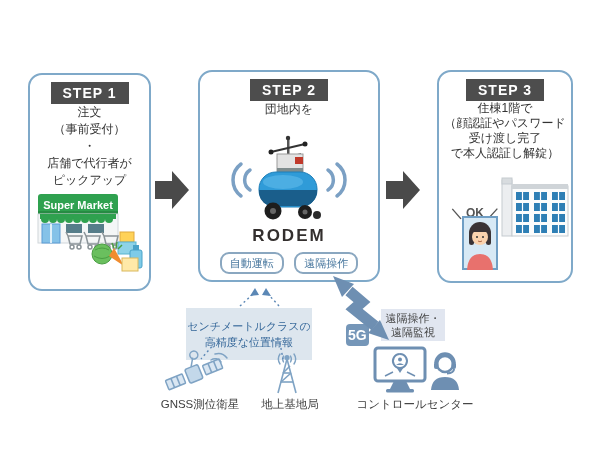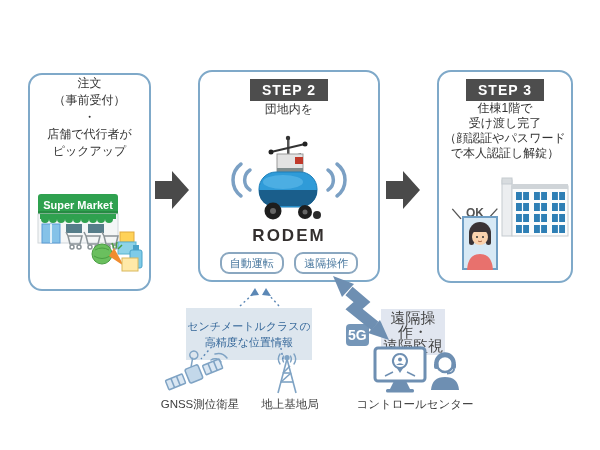--- a/index.html
+++ b/index.html
@@ -16,31 +16,32 @@
         font-size:11px;line-height:14px;padding:2px 8px;margin:0 3px;background:#fff;font-weight:normal;}
   .rodem{position:absolute;left:0;right:0;top:154px;text-align:center;font-size:17px;
          font-weight:bold;letter-spacing:2px;color:#332f2e;}
   .overlay{position:absolute;left:0;top:0;width:600px;height:450px;pointer-events:none;}
   .abs{position:absolute;}
   .info-box{position:absolute;left:186px;top:308px;width:126px;background:#dde6ee;
             color:#36689a;font-size:11px;line-height:16px;text-align:center;padding:10px 0;}
   .fiveg{position:absolute;left:346px;top:324px;background:#7596b8;color:#fff;
          font-weight:bold;font-size:14px;line-height:20px;padding:1px 2px;border-radius:4px;}
   .remote-box{position:absolute;left:381px;top:309px;width:64px;background:#e1e6f0;
-              color:#444;font-size:15px;line-height:14px;text-align:center;padding:2px 0;}
+              color:#444;font-size:11px;line-height:14px;text-align:center;padding:2px 0;}
   .cap{position:absolute;font-size:11.5px;color:#404040;text-align:center;}
   .ok-label{position:absolute;left:446px;top:205px;width:58px;text-align:center;
             font-size:12px;font-weight:bold;color:#555;}
 </style>
 </head>
 <body>
 
 <div class="canvas">
 
   <div class="step-box" style="left:28px;top:73px;width:123px;height:218px;">
+    <div class="step-header">STEP 1</div>
     <div class="step-text">注文</div>
     <div class="step-text">（事前受付）</div>
     <div class="step-text">・</div>
     <div class="step-text">店舗で代行者が</div>
     <div class="step-text">ピックアップ</div>
   </div>
 
   <svg class="abs" style="left:32px;top:188px;" width="116" height="98" viewBox="0 0 116 98">
     <rect x="6" y="6" width="80" height="20" rx="3" fill="#2fa14f"></rect>
     <rect x="6" y="23" width="80" height="3" fill="#268c43"></rect>
@@ -120,22 +121,22 @@
     <circle cx="66" cy="77" r="8.5" fill="#1d1d1d"></circle>
       <circle cx="66" cy="77" r="3" fill="#666"></circle>
     <circle cx="98" cy="78" r="7" fill="#1d1d1d"></circle>
       <circle cx="98" cy="78" r="2.5" fill="#666"></circle>
     <circle cx="110" cy="81" r="4" fill="#2c2c2c"></circle>
   </svg>
 
   <div class="step-box" style="left:437px;top:70px;width:136px;height:213px;">
     <div class="step-header">STEP 3</div>
     <div class="step-text s3">住棟1階で</div>
+    <div class="step-text s3">（顔認証やパスワード</div>
     <div class="step-text s3">受け渡し完了</div>
-    <div class="step-text s3">（顔認証やパスワード</div>
     <div class="step-text s3">で本人認証し解錠）</div>
   </div>
   <div class="ok-label">＼ OK ／</div>
 
   <svg class="abs" style="left:500px;top:176px;" width="70" height="64" viewBox="0 0 70 64">
     <rect x="2" y="4" width="10" height="56" fill="#eceef0" stroke="#c5cbd0"></rect>
     <rect x="2" y="2" width="10" height="6" fill="#d8dcdf" stroke="#c5cbd0"></rect>
     <rect x="12" y="10" width="56" height="50" fill="#fbfcfc" stroke="#c5cbd0"></rect>
     <rect x="12" y="8" width="56" height="5" fill="#cfd4d8"></rect>
     <g fill="#2e7fb5">

